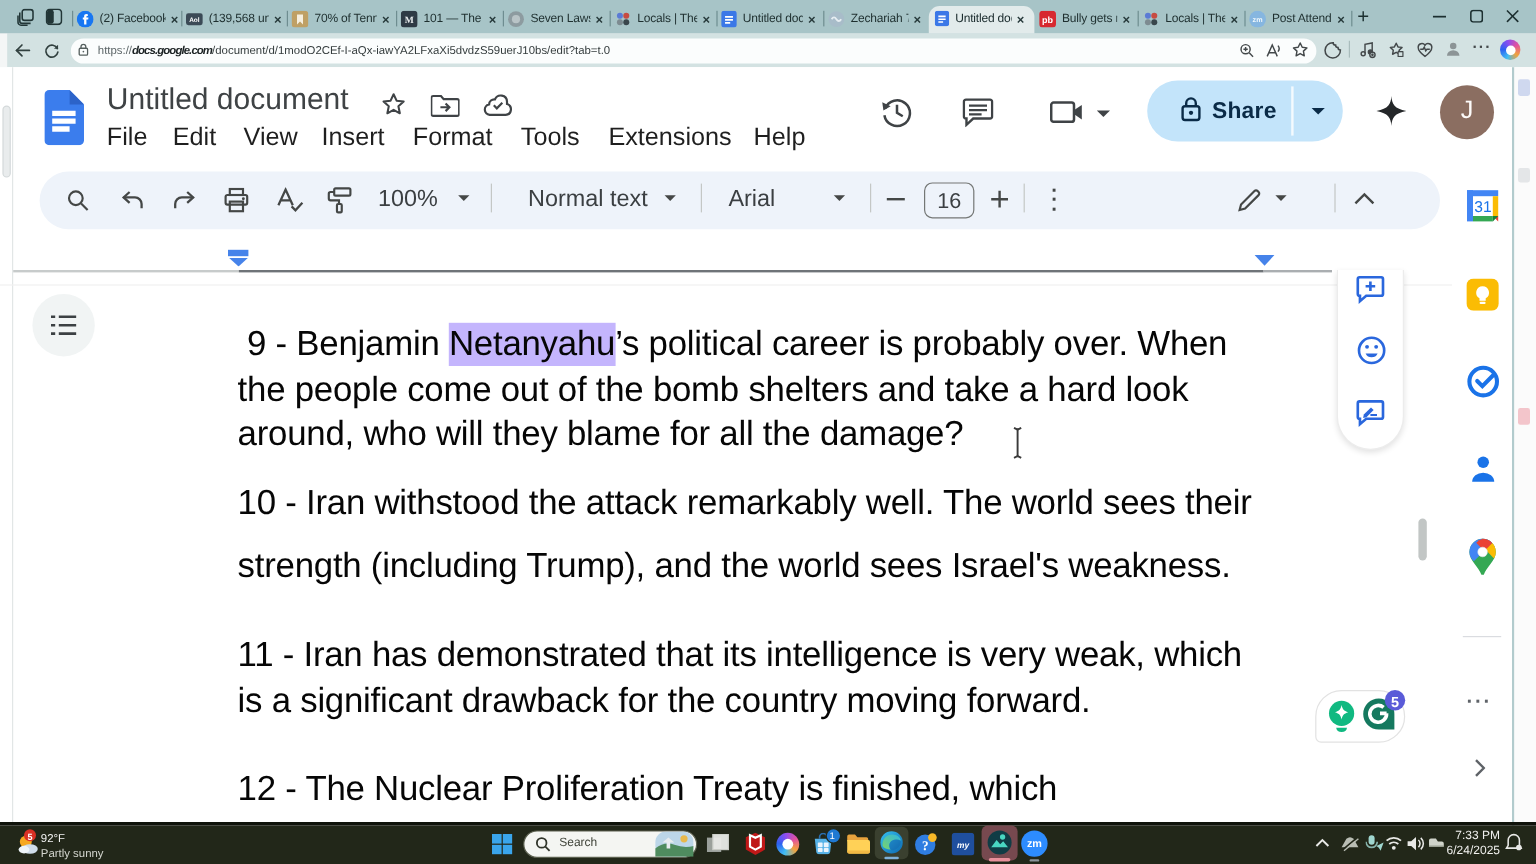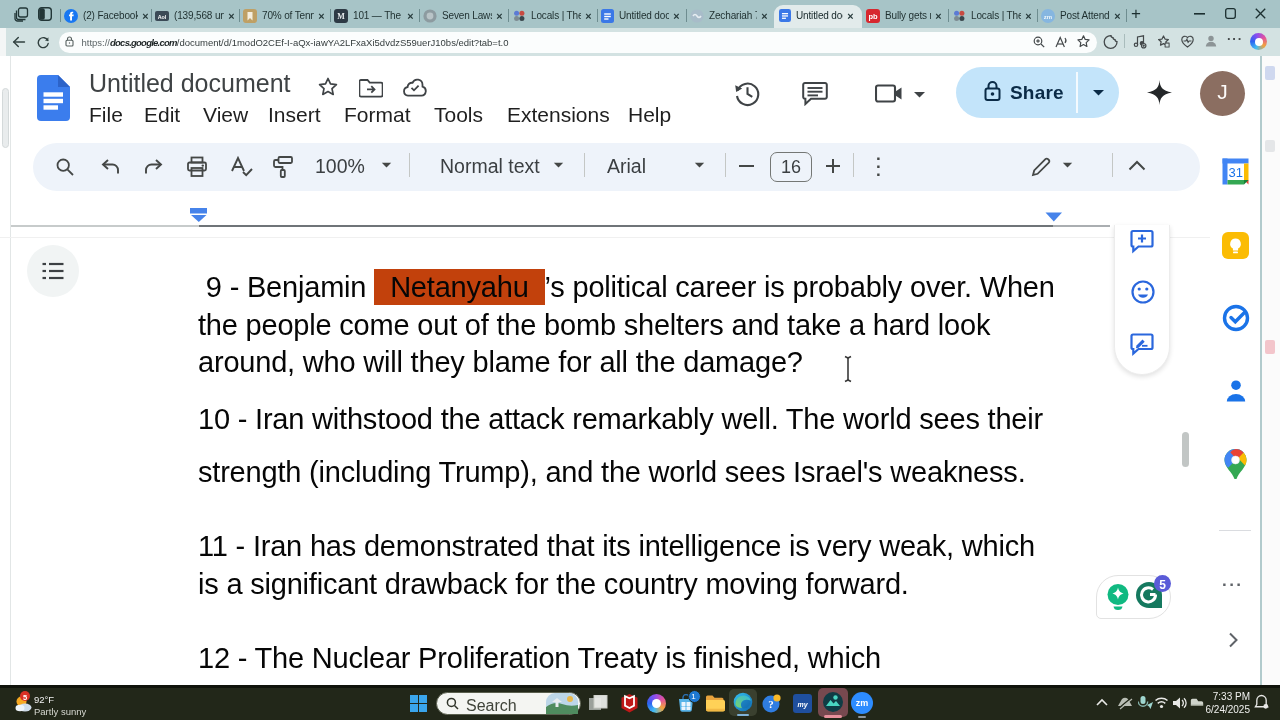--- a/index.html
+++ b/index.html
@@ -434,21 +434,21 @@
       <g stroke="#3c4043" stroke-width="2.2">
         <line x1="0.5" y1="3" x2="4" y2="3"></line>
         <line x1="7" y1="3" x2="21.5" y2="3"></line>
         <line x1="0.5" y1="10" x2="4" y2="10"></line>
         <line x1="7" y1="10" x2="21.5" y2="10"></line>
         <line x1="0.5" y1="17" x2="4" y2="17"></line>
         <line x1="7" y1="17" x2="21.5" y2="17"></line>
       </g>
     </svg>
 
-  <div class="docline" style="top:271px">&nbsp;9 - Benjamin <span style="background:#c2410c;padding:2px 16px;text-align:right;">Netanyahu</span>’s political career is probably over. When</div>
+  <div class="docline" style="top:271px">&nbsp;9 - Benjamin <span style="background:#c4b5fd;padding:2px 0;text-align:right;">Netanyahu</span>’s political career is probably over. When</div>
   <div class="docline" style="top:308.5px">the people come out of the bomb shelters and take a hard look</div>
   <div class="docline" style="top:346px">around, who will they blame for all the damage?</div>
   <div class="docline" style="top:403px">10 - Iran withstood the attack remarkably well. The world sees their</div>
   <div class="docline" style="top:456px">strength (including Trump), and the world sees Israel's weakness.</div>
   <div class="docline" style="top:530px">11 - Iran has demonstrated that its intelligence is very weak, which</div>
   <div class="docline" style="top:567.5px">is a significant drawback for the country moving forward.</div>
   <div class="docline" style="top:642px">12 - The Nuclear Proliferation Treaty is finished, which</div>
 
   <svg class="a" style="left:842px;top:355px" width="12" height="28" viewBox="0 0 12 28">
       <g stroke="#3a3a3a" stroke-width="1.6" fill="none">
@@ -563,21 +563,21 @@
         </g>
       </svg>
 
     <div class="a" style="left:436px;top:4px;width:145px;height:23px;background:#f4f5f2;border-radius:12px;border:1px solid #5a5f4e;box-sizing:border-box;"></div>
     <svg class="a" style="left:446px;top:9px" width="13" height="13" viewBox="0 0 13 13">
         <g fill="none" stroke="#30342a" stroke-width="1.5">
           <circle cx="5.4" cy="5.4" r="4"></circle>
           <line x1="8.5" y1="8.5" x2="12" y2="12"></line>
         </g>
       </svg>
-    <div class="a" style="left:466px;top:9px;font-size:16px;color:#40443a;">Search</div>
+    <div class="a" style="left:466px;top:9px;font-size:10px;color:#40443a;">Search</div>
     <svg class="a" style="left:546px;top:5px" width="32" height="21" viewBox="0 0 32 21">
         <rect width="32" height="21" rx="9" fill="#bcd6e8"></rect>
         <path d="M0 14 q8-6 16-3 t16 1 v9 H0 z" fill="#4f8c5f"></path>
         <path d="M6 9 l5-4 5 4 h-3.5 v5 h-3 v-5 z" fill="#e8ecef"></path>
         <circle cx="24" cy="6" r="3" fill="#e8b84b"></circle>
       </svg>
 
     <svg class="a" style="left:589px;top:7px" width="19" height="18" viewBox="0 0 19 18">
         <rect x="0" y="3" width="12" height="12" fill="#9ba09b"></rect>
         <rect x="5" y="0" width="13" height="13" fill="#e9eae7" opacity=".95"></rect>

